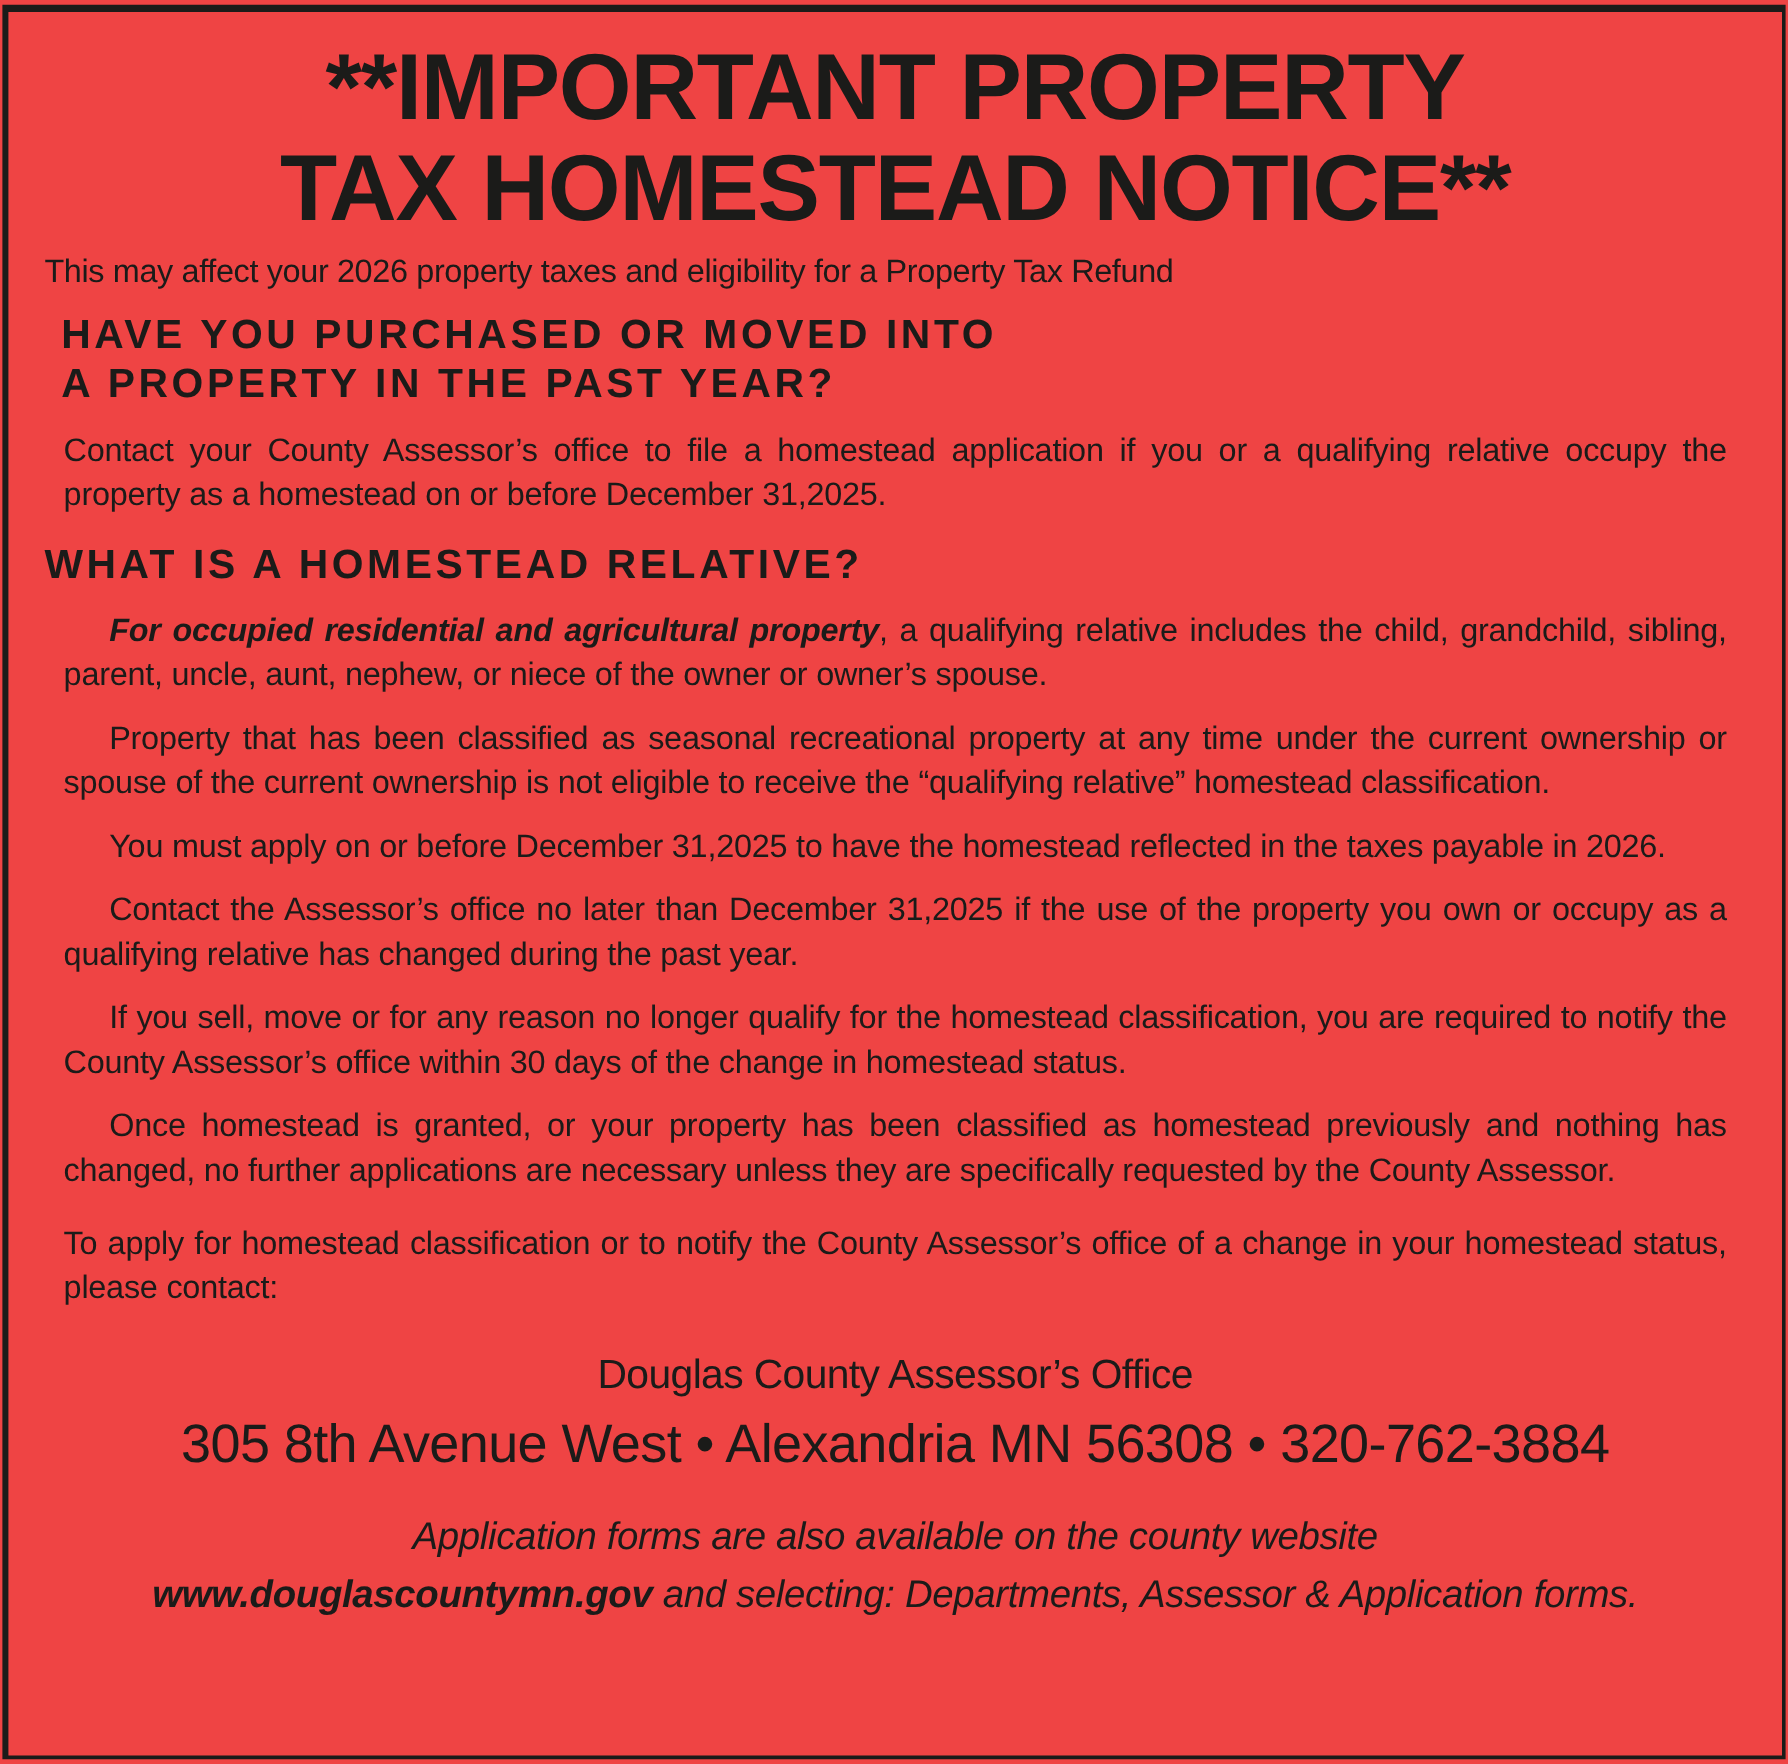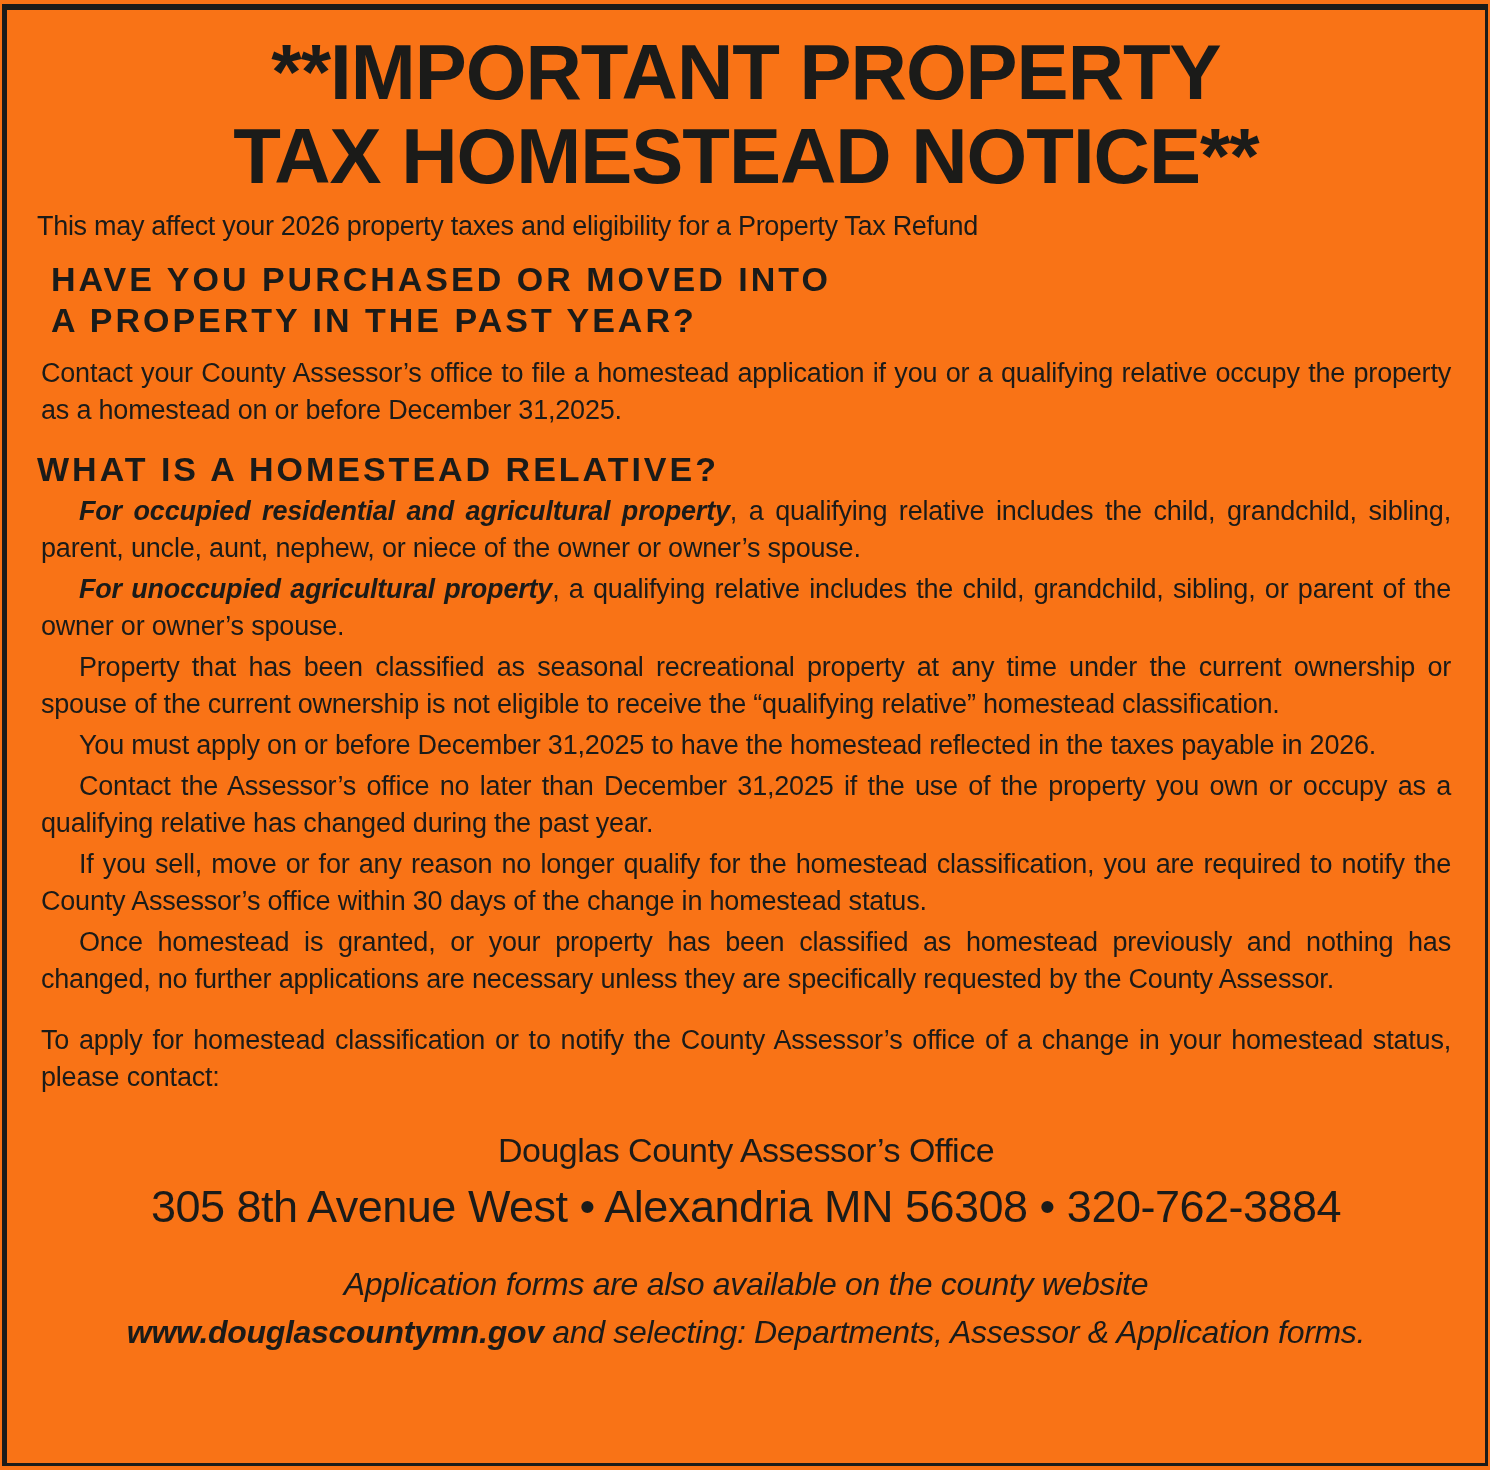--- a/index.html
+++ b/index.html
@@ -5,21 +5,21 @@
   html, body {
     margin: 0;
     padding: 0;
     background: #ffffff;
   }
   .page {
     position: relative;
     width: 1490px;
     height: 1470px;
     box-sizing: border-box;
-    background: #f97316;
+    background: #ef4444;
     padding: 4px 2px 4px 2px;
     font-family: "Liberation Sans", "DejaVu Sans", sans-serif;
     color: #1b1b19;
   }
   .notice {
     box-sizing: border-box;
     width: 100%;
     height: 100%;
     border-style: solid;
     border-color: #1b1b19;
@@ -51,21 +51,21 @@
   }
   .subhead span { display: block; }
   .section-head {
     margin: 20px 0 4px 0;
     font-size: 34px;
     line-height: 40px;
     font-weight: bold;
     letter-spacing: 3px;
   }
   .body-p {
-    margin: 4px;
+    margin: 16px;
     font-size: 27px;
     line-height: 37px;
     letter-spacing: -0.2px;
     text-align: justify;
   }
   .body-p.indent { text-indent: 38px; }
   .body-p.closing { margin-top: 24px; }
   .lead-bi {
     font-weight: bold;
     font-style: italic;
@@ -115,21 +115,20 @@
       <span>HAVE YOU PURCHASED OR MOVED INTO</span>
       <span>A PROPERTY IN THE PAST YEAR?</span>
     </h2>
 
     <p class="body-p">Contact your County Assessor’s office to file a homestead application if you or a qualifying relative occupy the property as a homestead on or before December 31,2025.</p>
 
     <h2 class="section-head">WHAT IS A HOMESTEAD RELATIVE?</h2>
 
     <p class="body-p indent"><span class="lead-bi">For occupied residential and agricultural property</span><span>, a qualifying relative includes the child, grandchild, sibling, parent, uncle, aunt, nephew, or niece of the owner or owner’s spouse.</span></p>
 
-    <p class="body-p indent"><span class="lead-bi">For unoccupied agricultural property</span><span>, a qualifying relative includes the child, grandchild, sibling, or parent of the owner or owner’s spouse.</span></p>
 
     <p class="body-p indent">Property that has been classified as seasonal recreational property at any time under the current ownership or spouse of the current ownership is not eligible to receive the “qualifying relative” homestead classification.</p>
 
 
     <p class="body-p indent">You must apply on or before December 31,2025 to have the homestead reflected in the taxes payable in 2026.</p>
 
     <p class="body-p indent">Contact the Assessor’s office no later than December 31,2025 if the use of the property you own or occupy as a qualifying relative has changed during the past year.</p>
 
     <p class="body-p indent">If you sell, move or for any reason no longer qualify for the homestead classification, you are required to notify the County Assessor’s office within 30 days of the change in homestead status.</p>
 

